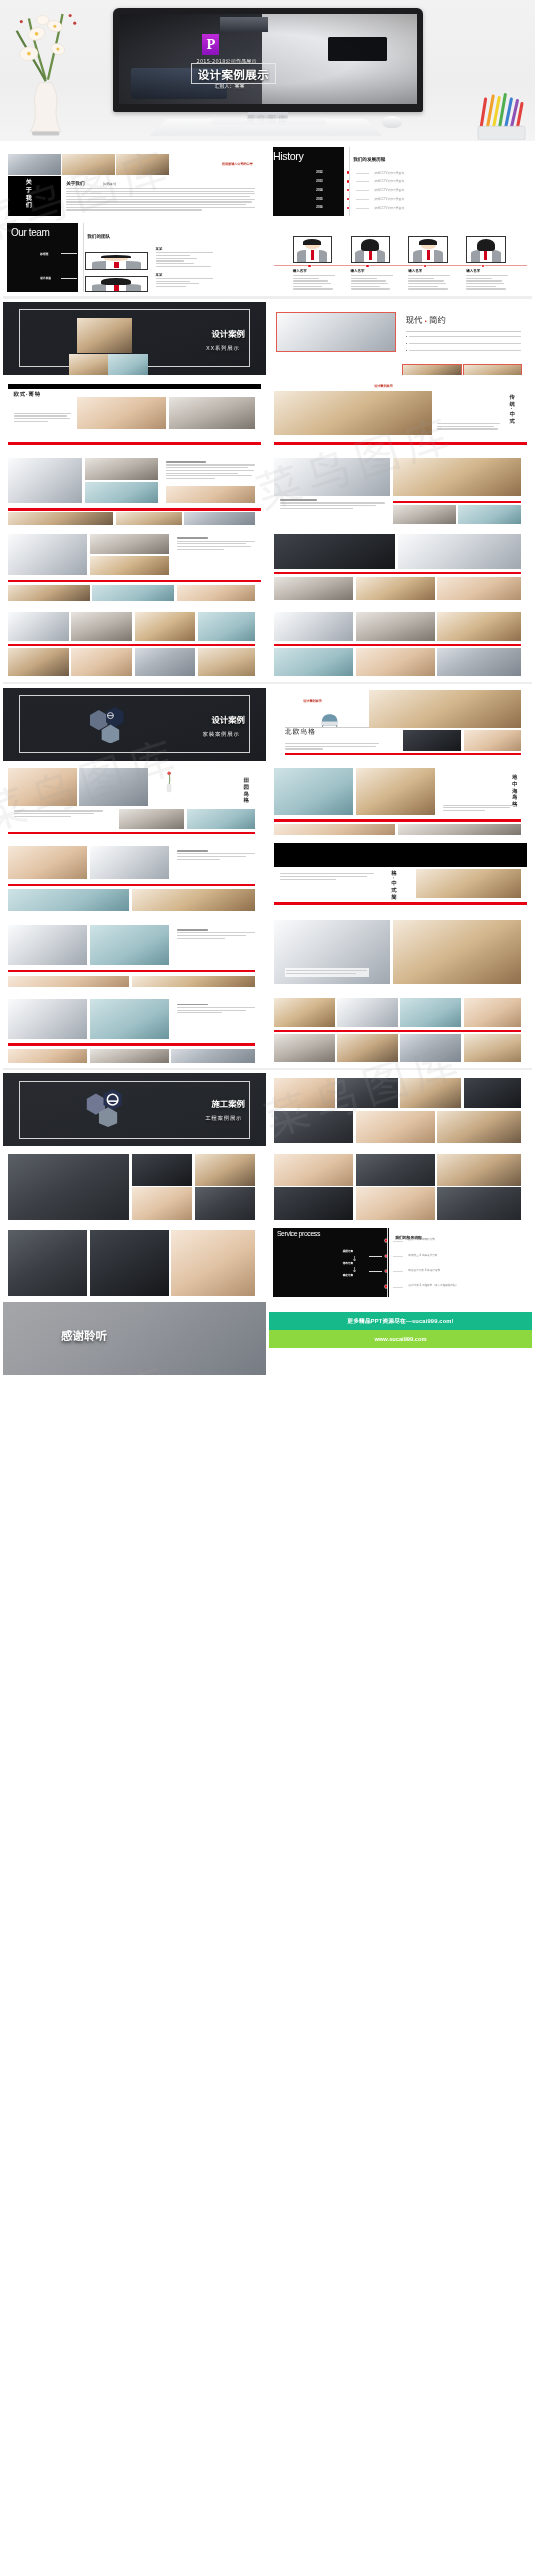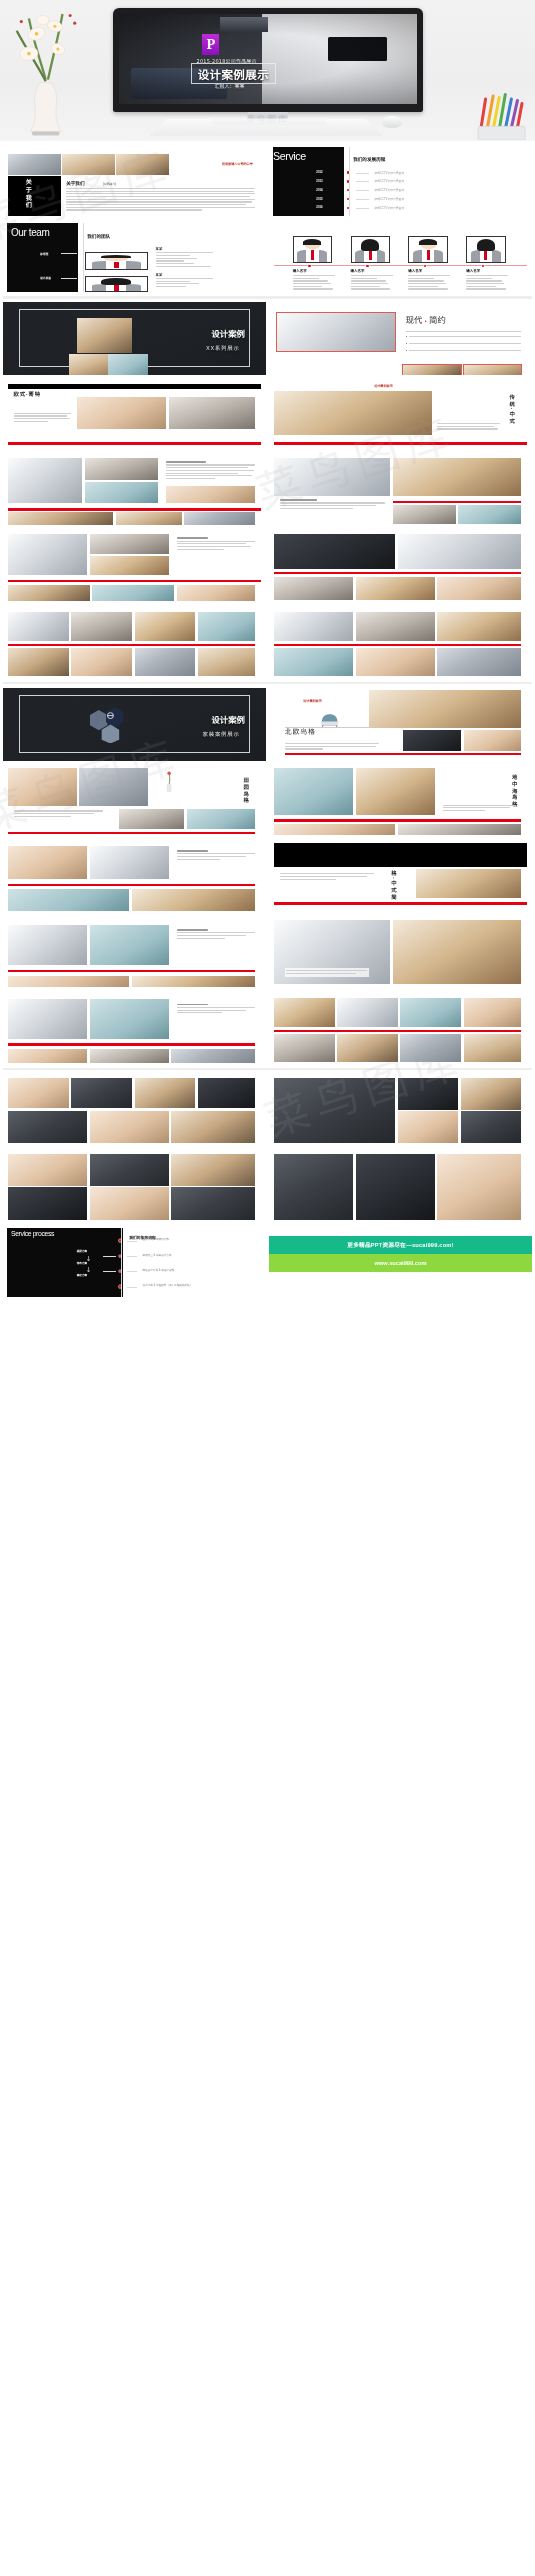--- a/index.html
+++ b/index.html
@@ -315,21 +315,21 @@
         <div class="ln" style="width:100%"></div>
           <div class="ln" style="width:98%"></div>
         <div class="ln" style="width:95%"></div>
           <div class="ln" style="width:100%"></div>
         <div class="ln" style="width:72%"></div>
       </div>
     </div>
 
     <div class="slide">
       <div class="side-black" style="left:1.5%;top:4%;bottom:2%;width:27%"></div>
-      <div class="side-title-en" style="left:1.5%;top:6%;font-size:10.7px">Service</div>
+      <div class="side-title-en" style="left:1.5%;top:6%;font-size:10.7px">History</div>
       <div class="slide-h" style="left:32%;top:17%;font-size:4.6px">我们的发展历程</div>
       <div class="tl-line" style="left:30.5%;top:4%;width:0.6px;bottom:2%"></div>
 
       <div class="abs" style="left:18%;top:36%;font-size:2.8px;font-weight:bold;color:#fff">2012</div>
       <div class="dot-red" style="left:29.6%;top:37.5%"></div>
       <div class="tl-line" style="left:33%;top:39%;width:5%;height:0.5px"></div>
       <div class="abs" style="left:40%;top:36.5%;font-size:2.8px;color:#999">获得CCTV装修大赛金奖</div>
 
       <div class="abs" style="left:18%;top:48%;font-size:2.8px;font-weight:bold;color:#fff">2013</div>
       <div class="dot-red" style="left:29.6%;top:49.5%"></div>
@@ -760,20 +760,35 @@
       <div class="abs ph ph-warm" style="left:74%;top:8%;width:22%;height:40%"></div>
       <div class="abs redbar" style="left:2%;top:52%;width:94%;height:3%"></div>
       <div class="abs ph ph-bed" style="left:2%;top:58%;width:23%;height:38%"></div>
       <div class="abs ph ph-corr" style="left:26%;top:58%;width:23%;height:38%"></div>
       <div class="abs ph ph-living" style="left:50%;top:58%;width:23%;height:38%"></div>
       <div class="abs ph ph-stairs" style="left:74%;top:58%;width:22%;height:38%"></div>
     </div>
 
     <div class="sep"></div>
 
+    <div class="slide ph ph-site">
+      <div class="cover-overlay"></div>
+      <div class="cover-frame"></div>
+      <svg class="abs" style="left:24%;top:22%;width:32%;height:52%" viewBox="0 0 60 50">
+        <polygon points="14,6 26,13 26,27 14,34 2,27 2,13" fill="#7f86a5" opacity=".85"></polygon>
+        <polygon points="36,0 48,7 48,21 36,28 24,21 24,7" fill="#27314f"></polygon>
+        <polygon points="30,24 42,31 42,45 30,50 18,45 18,31" fill="#9aa7b8" opacity=".8"></polygon>
+        <g transform="translate(36,14)">
+            <circle r="7" fill="none" stroke="#fff" stroke-width="2"></circle>
+            <path d="M-7 2 L7 2" stroke="#fff" stroke-width="2"></path>
+          </g>
+      </svg>
+      <div class="cover-title tx-cn" style="right:8%;top:34%">施工案例</div>
+      <div class="cover-sub tx-cn" style="right:9%;top:56%">工程案例展示</div>
+    </div>
 
     <div class="slide">
       <div class="abs ph ph-warm" style="left:2%;top:6%;width:23%;height:42%"></div>
       <div class="abs ph ph-site" style="left:26%;top:6%;width:23%;height:42%"></div>
       <div class="abs ph ph-corr" style="left:50%;top:6%;width:23%;height:42%"></div>
       <div class="abs ph ph-dark" style="left:74%;top:6%;width:22%;height:42%"></div>
       <div class="abs ph ph-site" style="left:2%;top:52%;width:30%;height:44%"></div>
       <div class="abs ph ph-warm" style="left:33%;top:52%;width:30%;height:44%"></div>
       <div class="abs ph ph-corr" style="left:64%;top:52%;width:32%;height:44%"></div>
     </div>
@@ -829,20 +844,24 @@
       <div class="dot-red" style="left:44%;top:61%"></div>
       <div class="tl-line" style="left:38%;top:62.5%;width:5%;height:0.5px"></div>
       <div class="tl-line" style="left:47%;top:62.5%;width:4%;height:0.5px"></div>
       <div class="abs" style="left:53%;top:59.5%;font-size:2.6px;color:#888">确定设计方案 &amp; 收设计尾款</div>
 
       <div class="dot-red" style="left:44%;top:82%"></div>
       <div class="tl-line" style="left:47%;top:83.5%;width:4%;height:0.5px"></div>
       <div class="abs" style="left:53%;top:80.5%;font-size:2.6px;color:#888">设计结案 &amp; 工程报价（进入工程实施阶段）</div>
     </div>
 
+    <div class="slide ph ph-mod">
+      <div class="abs" style="inset:0;background:linear-gradient(135deg,rgba(60,62,68,.45),rgba(40,42,48,.35))"></div>
+      <div class="thanks-title tx-cn">感谢聆听</div>
+    </div>
 
     <div class="slide white">
       <div class="footer-band1" style="margin-top:10.7px;">更多精品PPT资源尽在—sucai999.com!</div>
       <div class="footer-band2">www.sucai999.com</div>
     </div>
 
   </div>
 
   <div class="wm">
     <span style="left:-31px;  top:161px;">菜鸟图库</span>

